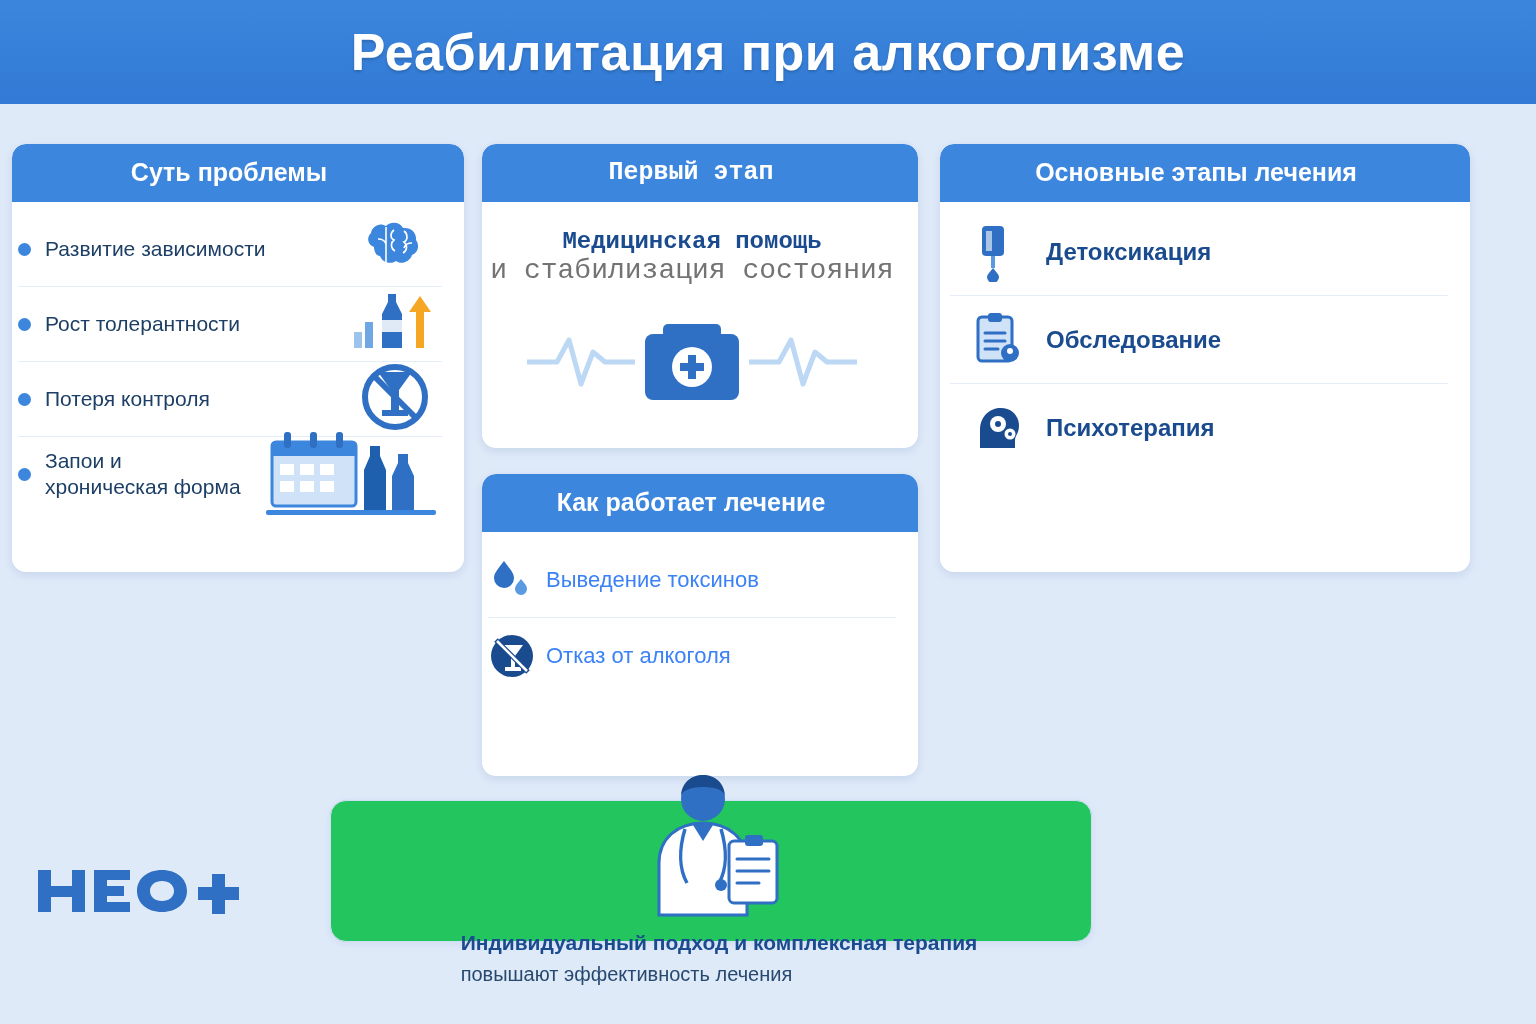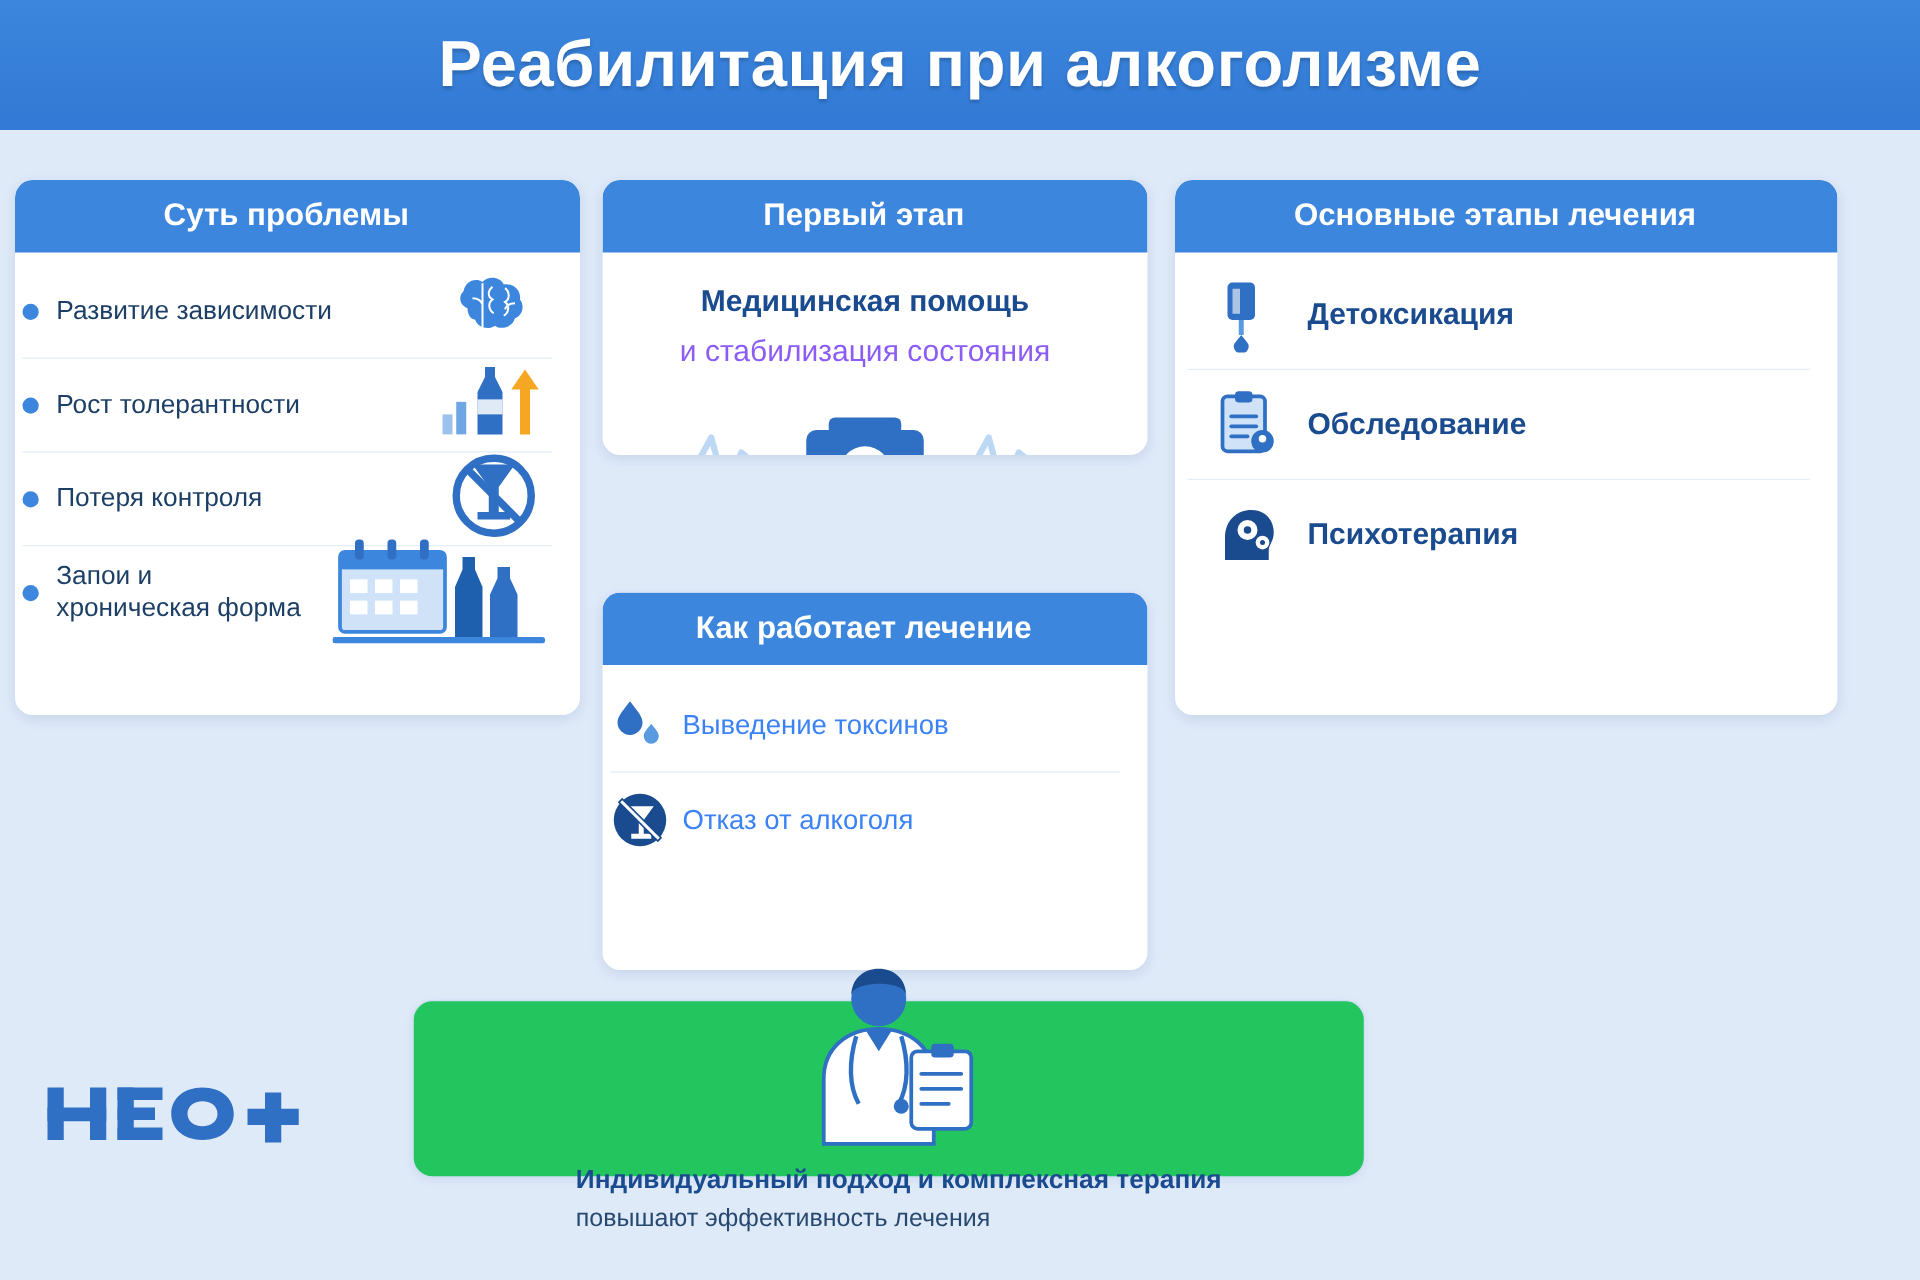--- a/index.html
+++ b/index.html
@@ -79,34 +79,34 @@
     line-height: 1.25;
   }
   .row-icon {
     position: absolute;
     right: 2px;
     top: 50%;
     transform: translateY(-50%);
   }
 
   
-  #card-first { left: 482px; top: 144px; width: 436px; height: 220px; }
+  #card-first { left: 482px; top: 144px; width: 436px; height: 304px; font-family: Liberation Mono, monospace; }
   .first-lines {
     text-align: center;
     margin-top: 16px;
   }
   .first-line-1 {
     font-size: 24px;
     font-weight: bold;
     color: #1b4b8f;
   }
   .first-line-2 {
-    font-size: 24px;
-    color: #8b5cf6;
-    margin-top: 12px;
+    font-size: 28px;
+    color: #737373;
+    margin-top: 0;
   }
   .first-art {
     margin-top: 14px;
     display: flex;
     justify-content: center;
   }
 
   
   #card-how { left: 482px; top: 474px; width: 436px; height: 302px; }
   .how-row {

